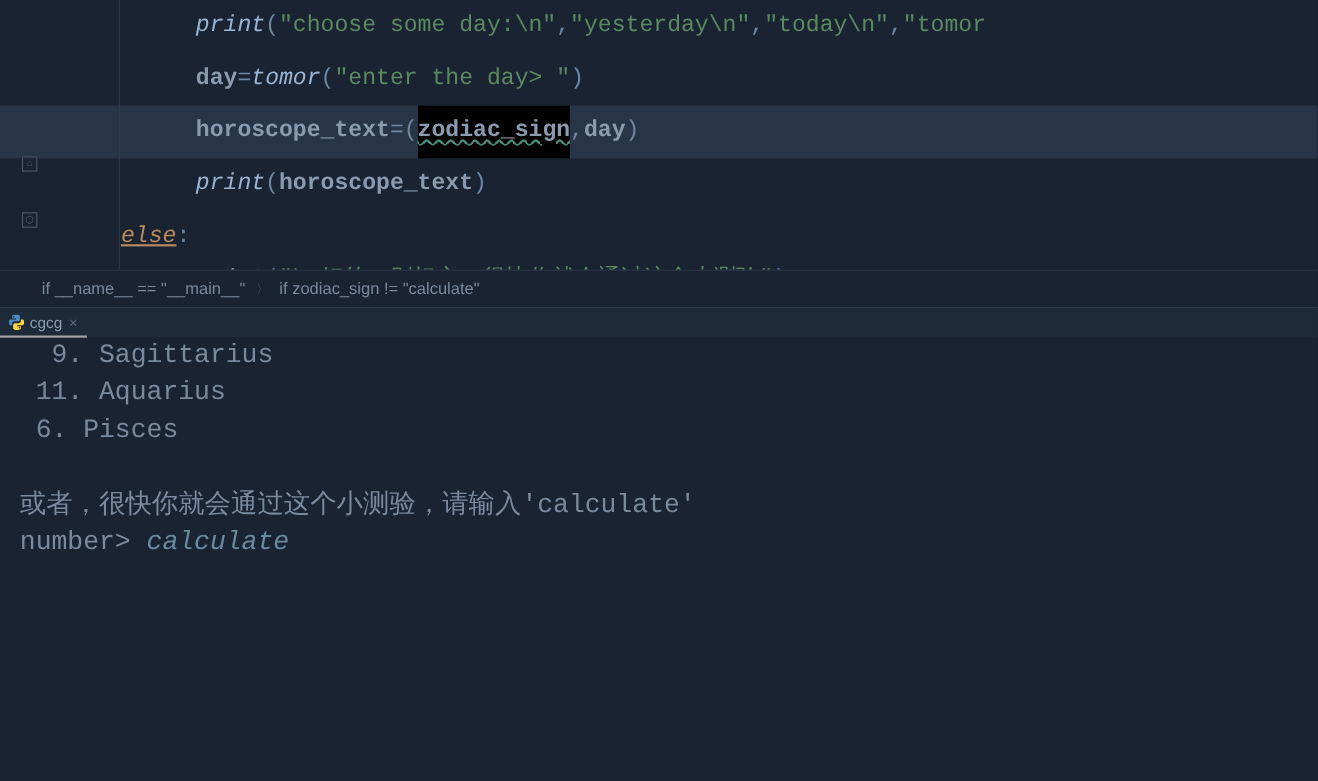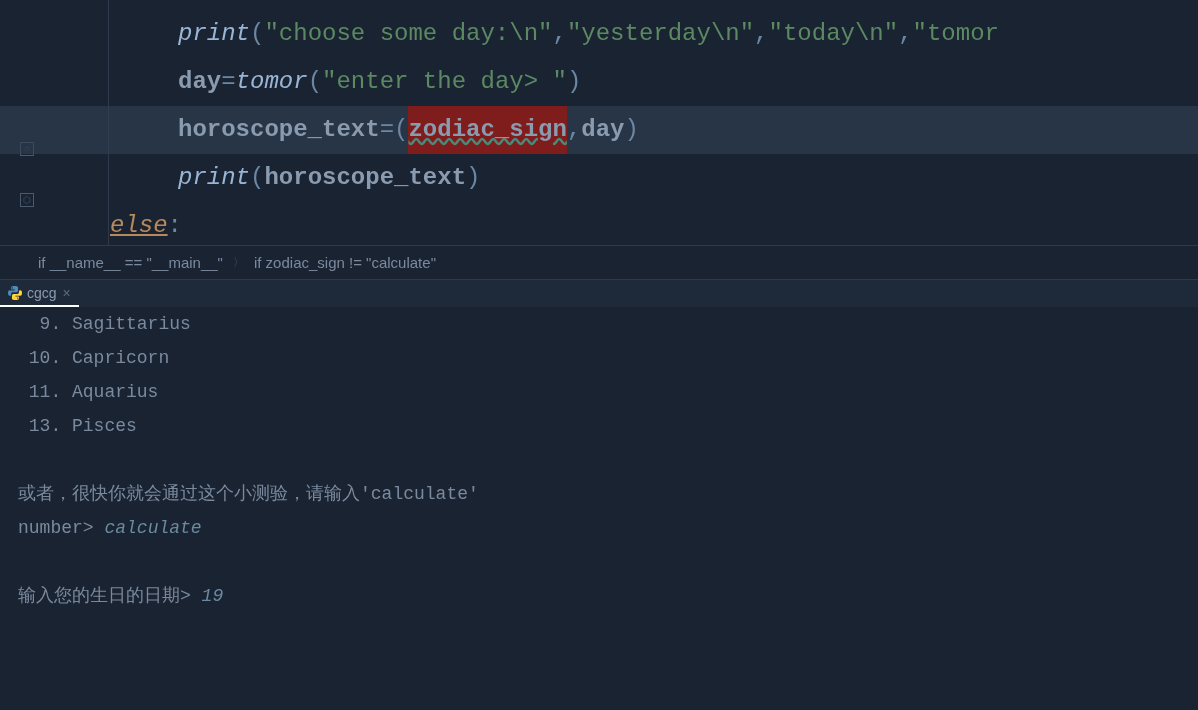--- a/index.html
+++ b/index.html
@@ -50,24 +50,23 @@
     .fold-icon-1 {
       top: 142px;
     }
     
     .fold-icon-2 {
       top: 193px;
     }
     
     .code-content {
       padding-left: 110px;
-      font-size: 24px;
+      font-size: 21px;
       line-height: 48px;
       white-space: nowrap;
-      margin-top: 10px;
     }
     
     .code-line {
       height: 48px;
       display: flex;
       align-items: center;
       position: relative;
     }
     
     .code-line.highlighted {
@@ -96,21 +95,21 @@
     .string { color: #5b8a62; }
     .identifier { color: #8a9bb0; font-weight: bold; }
     .operator { color: #6c87a3; }
     .keyword-else { 
       color: #b8895c; 
       font-style: italic;
       text-decoration: underline;
     }
     
     .selected-text {
-      background: #7f1d1d;
+      background: #000000;
       border-bottom: 2px wavy #4a8a7a;
     }
     
     .underline-wavy {
       text-decoration-line: underline;
       text-decoration-style: wavy;
       text-decoration-color: #4a8a7a;
     }
     
     .breadcrumb-bar {
@@ -140,40 +139,40 @@
     }
     
     .terminal-tab {
       display: flex;
       align-items: center;
       padding: 0 8px;
       height: 100%;
       font-size: 14px;
       font-family: -apple-system, 'Segoe UI', sans-serif;
       color: #8a9bb0;
-      border-bottom: 2px solid #ffffff;
+      border-bottom: 2px solid #a3a3a3;
     }
     
     .python-icon {
       width: 14px;
       height: 14px;
       margin-right: 5px;
       display: inline-block;
     }
     
     .close-x {
       margin-left: 6px;
       color: #5a6a7e;
       font-size: 14px;
     }
     
     .terminal-area {
       background: #1a2332;
       padding: 0 18px;
-      font-size: 18px;
+      font-size: 24px;
       line-height: 34px;
       height: 403px;
       overflow: hidden;
     }
     
     .terminal-line {
       white-space: pre;
       color: #7a8a9e;
     }
     
@@ -263,21 +262,19 @@
         <path fill="#ffd43b" d="M8.5 16c4.5 0 4-2 4-2v-2h-4v-1H14s2 .5 2-3-2-3-2-3h-1.5v2s0 2-2 2h-4s-2 0-2 2v3s-.5 2 4 2zM11 14.5a.75.75 0 110-1.5.75.75 0 010 1.5z"></path>
       </svg>
     </span>
     <span>cgcg</span>
     <span class="close-x">×</span>
   </div>
 </div>
 
 <div class="terminal-area">
   <div class="terminal-line">  9. Sagittarius</div>
-  <div class="terminal-line"> 10. Capricorn</div>
   <div class="terminal-line"> 11. Aquarius</div>
-  <div class="terminal-line"> 13. Pisces</div>
+  <div class="terminal-line"> 6. Pisces</div>
   <div class="spacer-line"></div>
   <div class="terminal-line">或者，很快你就会通过这个小测验，请输入'calculate'</div>
   <div class="terminal-line"><span>number&gt; </span><span class="terminal-input">calculate</span></div>
   <div class="spacer-line"></div>
-  <div class="terminal-line"><span>输入您的生日的日期&gt; </span><span class="terminal-input">19</span></div>
 </div>
 
 </body></html>

